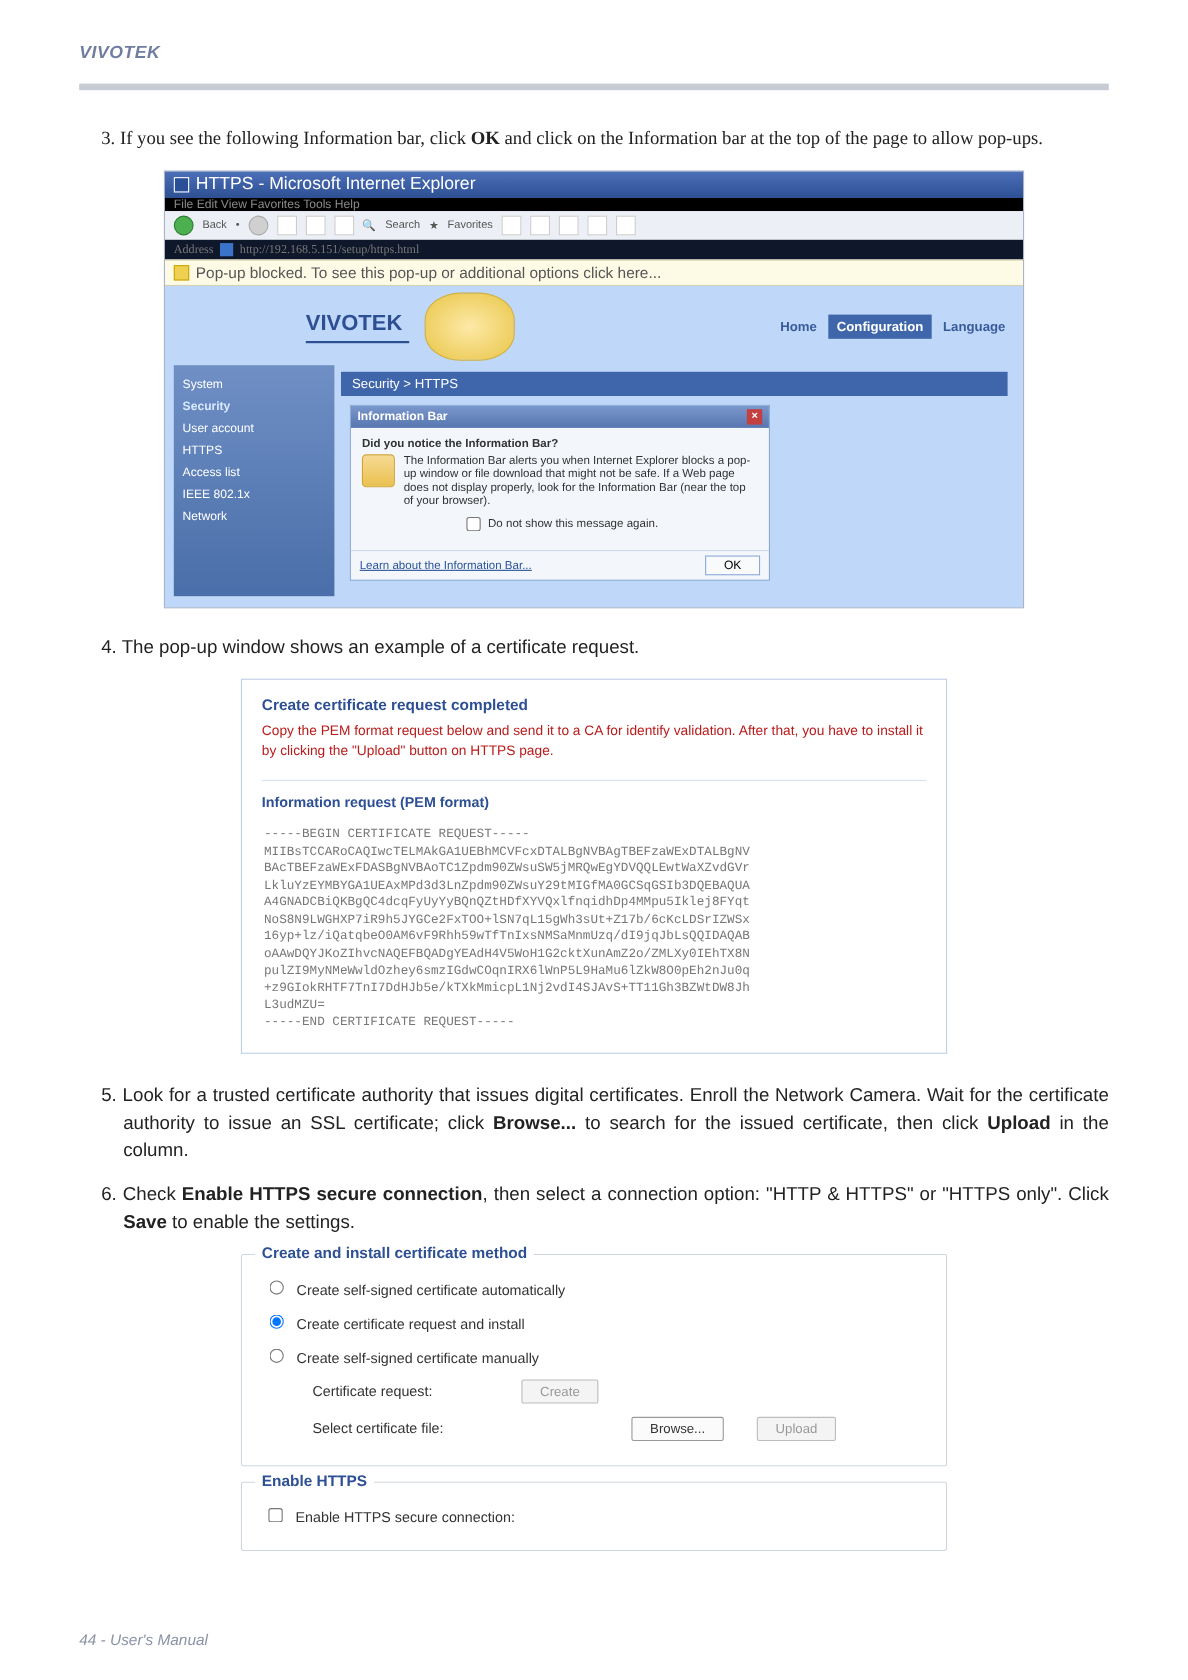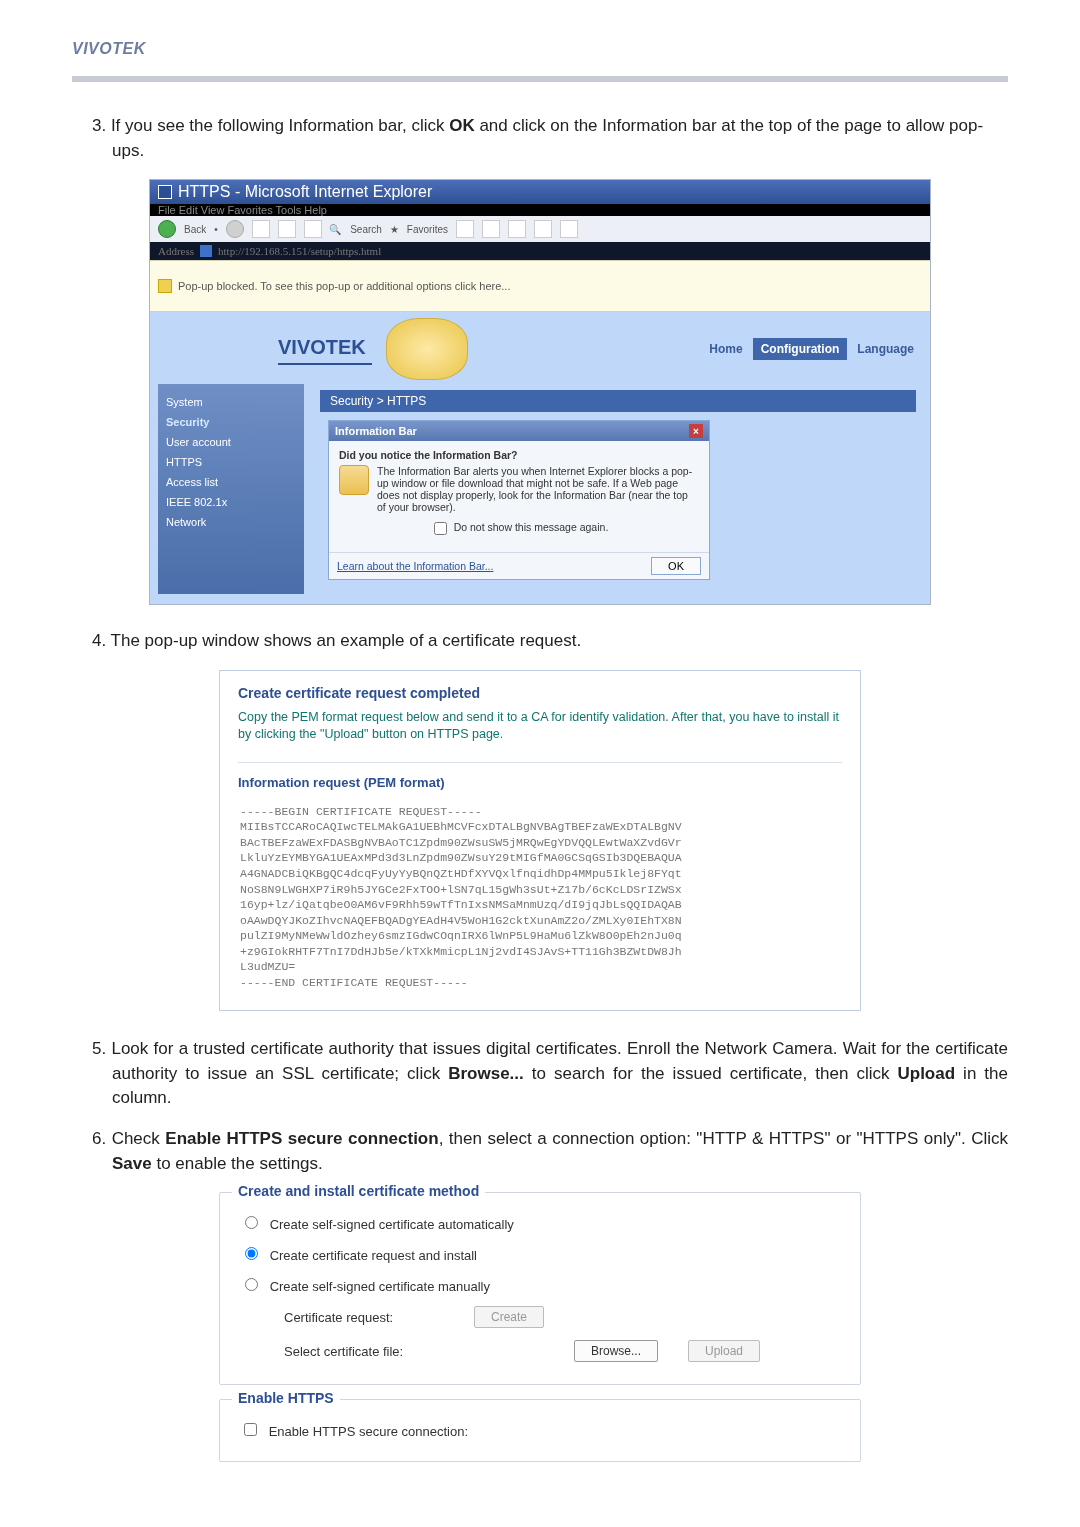--- a/index.html
+++ b/index.html
@@ -25,21 +25,21 @@
     margin-bottom: 32px;
   }
   .num-para {
     font-size: 17px;
     color: #222;
     margin: 0 0 16px 20px;
     line-height: 1.45;
     text-indent: -20px;
     padding-left: 20px;
   }
-  .step3 { margin-top: 12px; }
+  .step3 { margin-top: 12px; font-family: Liberation Serif, serif; }
   .bold { font-weight: bold; }
   
   .ie-window {
     width: 780px;
     margin: 8px auto 24px auto;
     background: #e7eef6;
     border: 1px solid #aab4c6;
   }
   .ie-title {
     background: linear-gradient(#4d6fb8, #2d4f93);
@@ -73,41 +73,41 @@
   .ie-tool .circle.gray { background:#d0d0d0; border:1px solid #aaa;}
   .ie-tool .sq { width:16px;height:16px;background:#fff;border:1px solid #ccc;display:inline-block;}
   .ie-addr {
     background:#0f172a; padding:3px 8px; font-size:11px; color:#777;
     display:flex; align-items:flex-end; gap:6px;font-family:Liberation Serif, serif;
   }
   .ie-addr .badge{width:12px;height:12px;background:#3a73c9;display:inline-block;}
   .ie-info {
     background:#fdfbe6;
     color:#555;
-    font-size:11px;
-    padding:18px 8px;
+    font-size:14px;
+    padding:3px 8px;
     border-top:1px solid #d6d3b4;
     border-bottom:1px solid #d6d3b4;
     display:flex;align-items:center;gap:6px;
   }
   .ie-info .warn{width:12px;height:12px;background:#f0d050;border:1px solid #c9a806;display:inline-block;}
   .vivotek-app {
     background: #bfd7f8;
     padding: 6px 8px 10px 8px;
   }
   .brand-head {
     display:flex; align-items:center; gap:14px; padding-bottom:4px;
   }
   .brand-head .bulb{width:80px;height:60px;border-radius:40% 40% 40% 40%;background:radial-gradient(#fde9a7,#e9c547);border:1px solid #d1b040;}
   .vivotek-logo{color:#2d4f93;font-weight:bold;font-size:20px;border-bottom:2px solid #2d4f93;padding:2px 6px 4px 0;}
   .head-links{margin-left:auto;display:flex;gap:2px;font-size:12px;color:#395b9b;font-weight:bold;}
   .head-links span{padding:4px 8px;}
   .head-links .config{background:#3f66ab;color:#fff;}
   .sec-tabs{background:#3f66ab;color:#fff;font-size:12px;padding:4px 10px;}
-  .inner-cols{display:flex;gap:10px;}
+  .inner-cols{display:flex;gap:0;}
   .side{
     width:130px;background:linear-gradient(#6f8fc5,#4a6ea9);color:#fff;
     font-size:11px;padding:8px;
   }
   .side div{padding:4px 0;}
   .side .sel{color:#d6e9ff;font-weight:bold;}
   .content{flex:1;padding:6px;}
   .info-dlg{
     border:1px solid #8aa8d6;background:#f3f6fb;width:380px;
   }
@@ -124,21 +124,21 @@
   .info-dlg .chkrow input{vertical-align:middle;margin-right:4px;}
   .info-dlg .footer{display:flex;align-items:center;padding:4px 8px;border-top:1px solid #cfd8e8;font-size:10.5px;color:#2b5598;}
   .info-dlg .footer .ok{margin-left:auto;border:1px solid #8aa8d6;background:#f9fafc;padding:2px 16px;font-size:11px;}
   
   .cert-panel{
     width:640px;margin:8px auto 26px auto;border:1px solid #bfcfe4;background:#fff;
     padding:0;
   }
   .cert-panel .inner{padding:14px 18px 16px 18px;}
   .cert-head{color:#2d4f93;font-weight:bold;font-size:14px;margin-bottom:8px;}
-  .cert-desc{font-size:12.5px;color:#0f766e;line-height:1.4;margin-bottom:18px;}
+  .cert-desc{font-size:12.5px;color:#b91c1c;line-height:1.4;margin-bottom:18px;}
   .cert-sub{color:#2d4f93;font-weight:bold;font-size:13px;margin-bottom:10px;}
   .pem{font-family:"Courier New",monospace;font-size:11.5px;color:#777;line-height:1.35;white-space:pre;padding:4px 2px;}
   .cert-hr{height:1px;background:#d8e0ec;margin:0 0 12px 0;}
   
   .ci-panel,.eh-panel{
     width:600px;margin:8px auto 14px auto;border:1px solid #cfd6e0;
     border-radius:2px;padding:14px 20px 16px 20px;position:relative;background:#fff;
   }
   .panel-title{
     position:absolute;top:-10px;left:12px;background:#fff;padding:0 6px;

